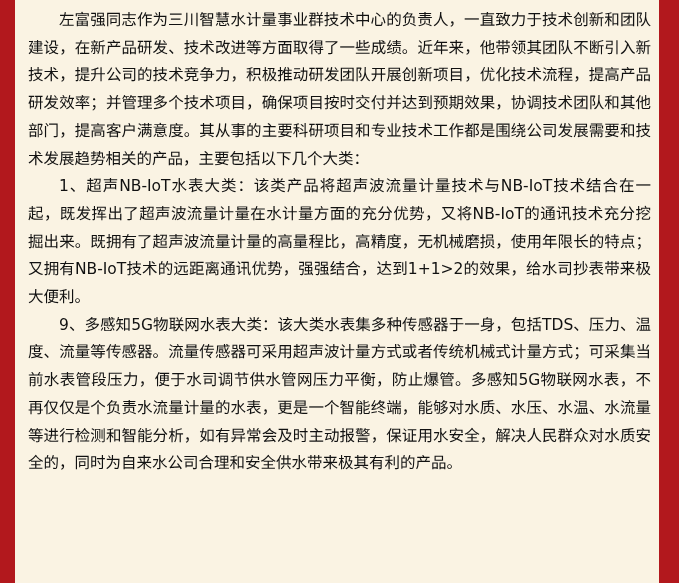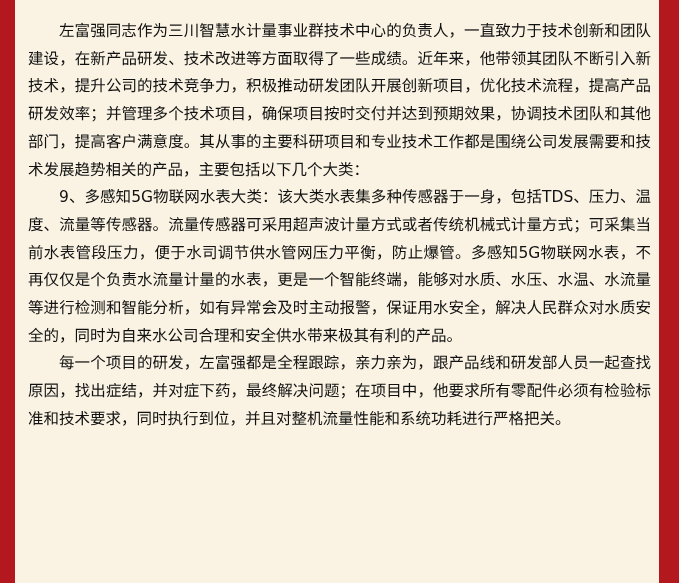--- a/index.html
+++ b/index.html
@@ -24,21 +24,21 @@
     left: 0;
     width: 15px;
   }
   .side-bar.right {
     right: 0;
     width: 20px;
   }
   .content {
     position: absolute;
     left: 28px;
-    top: 18px;
+    top: 7px;
     width: 623px;
   }
   .para {
     margin: 0;
     padding: 0;
     text-indent: 2em;
     font-size: 15.5px;
     line-height: 27.7px;
     color: #111111;
     text-align: justify;
@@ -46,15 +46,15 @@
   }
 </style>
 </head>
 <body>
 
 <div class="side-bar left"></div>
 <div class="side-bar right"></div>
 
 <div class="content">
   <p class="para">左富强同志作为三川智慧水计量事业群技术中心的负责人，一直致力于技术创新和团队建设，在新产品研发、技术改进等方面取得了一些成绩。近年来，他带领其团队不断引入新技术，提升公司的技术竞争力，积极推动研发团队开展创新项目，优化技术流程，提高产品研发效率；并管理多个技术项目，确保项目按时交付并达到预期效果，协调技术团队和其他部门，提高客户满意度。其从事的主要科研项目和专业技术工作都是围绕公司发展需要和技术发展趋势相关的产品，主要包括以下几个大类：</p>
+  <p class="para">1、超声NB-IoT水表大类：该类产品将超声波流量计量技术与NB-IoT技术结合在一起，既发挥出了超声波流量计量在水计量方面的充分优势，又将NB-IoT的通讯技术充分挖掘出来。既拥有了超声波流量计量的高量程比，高精度，无机械磨损，使用年限长的特点；又拥有NB-IoT技术的远距离通讯优势，强强结合，达到1+1&gt;2的效果，给水司抄表带来极大便利。</p>
   <p class="para">9、多感知5G物联网水表大类：该大类水表集多种传感器于一身，包括TDS、压力、温度、流量等传感器。流量传感器可采用超声波计量方式或者传统机械式计量方式；可采集当前水表管段压力，便于水司调节供水管网压力平衡，防止爆管。多感知5G物联网水表，不再仅仅是个负责水流量计量的水表，更是一个智能终端，能够对水质、水压、水温、水流量等进行检测和智能分析，如有异常会及时主动报警，保证用水安全，解决人民群众对水质安全的，同时为自来水公司合理和安全供水带来极其有利的产品。</p>
-  <p class="para">每一个项目的研发，左富强都是全程跟踪，亲力亲为，跟产品线和研发部人员一起查找原因，找出症结，并对症下药，最终解决问题；在项目中，他要求所有零配件必须有检验标准和技术要求，同时执行到位，并且对整机流量性能和系统功耗进行严格把关。</p>
 </div>
 
 </body></html>

